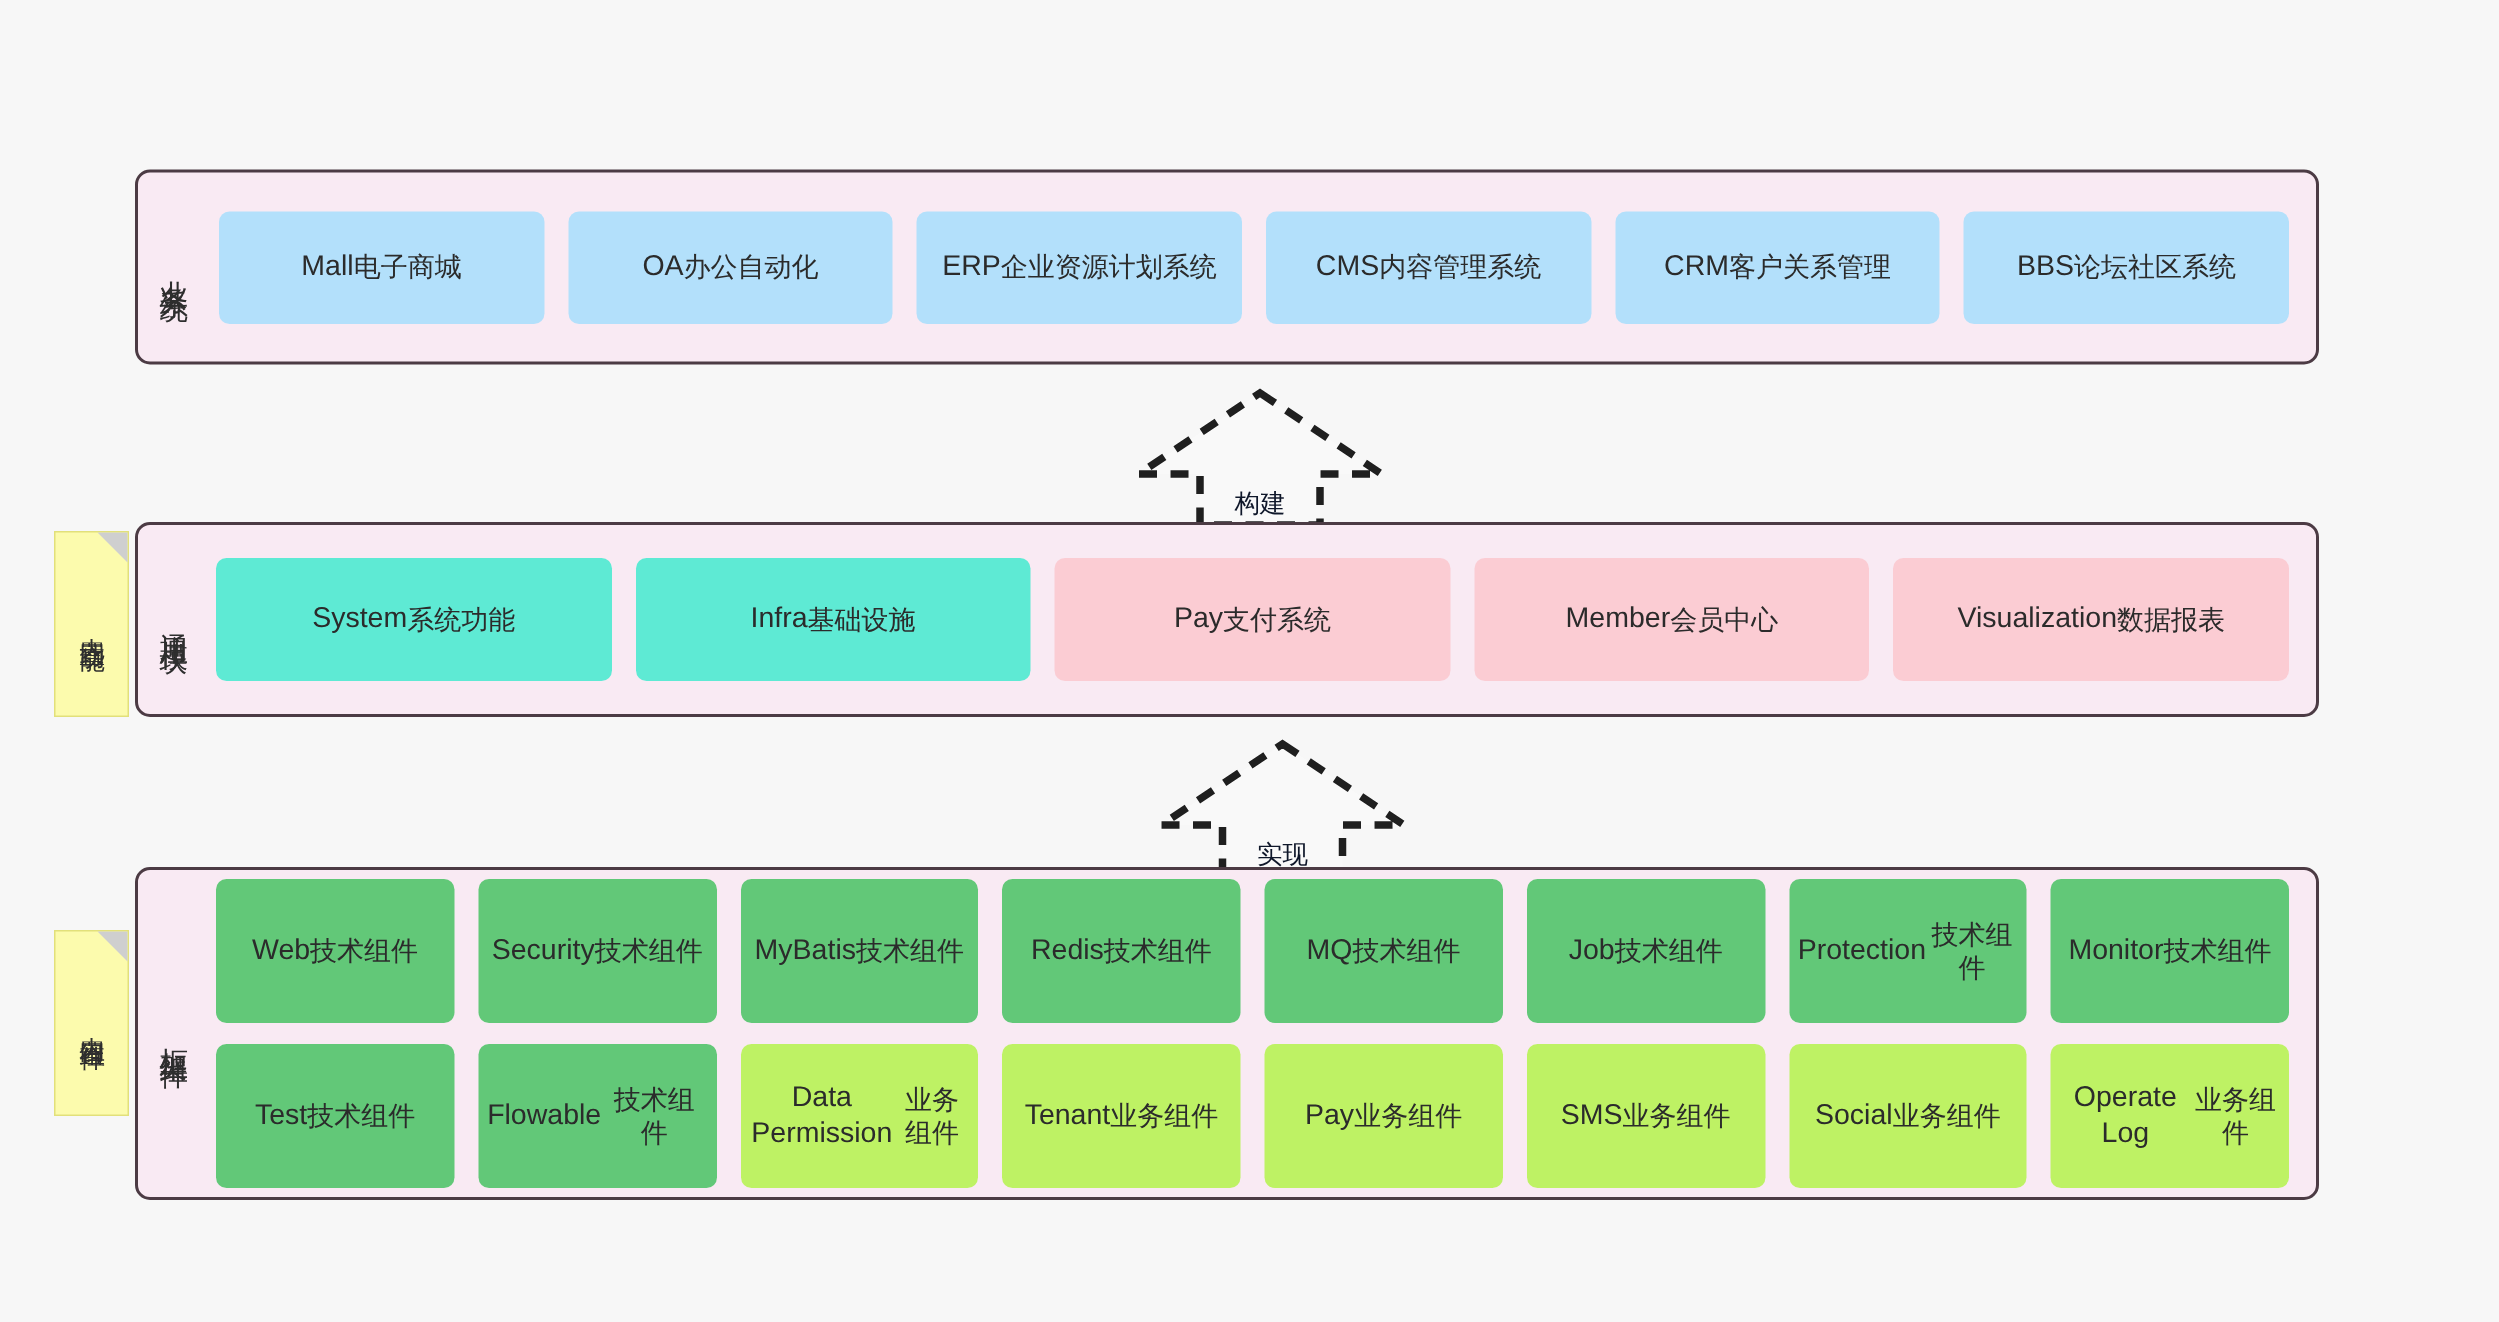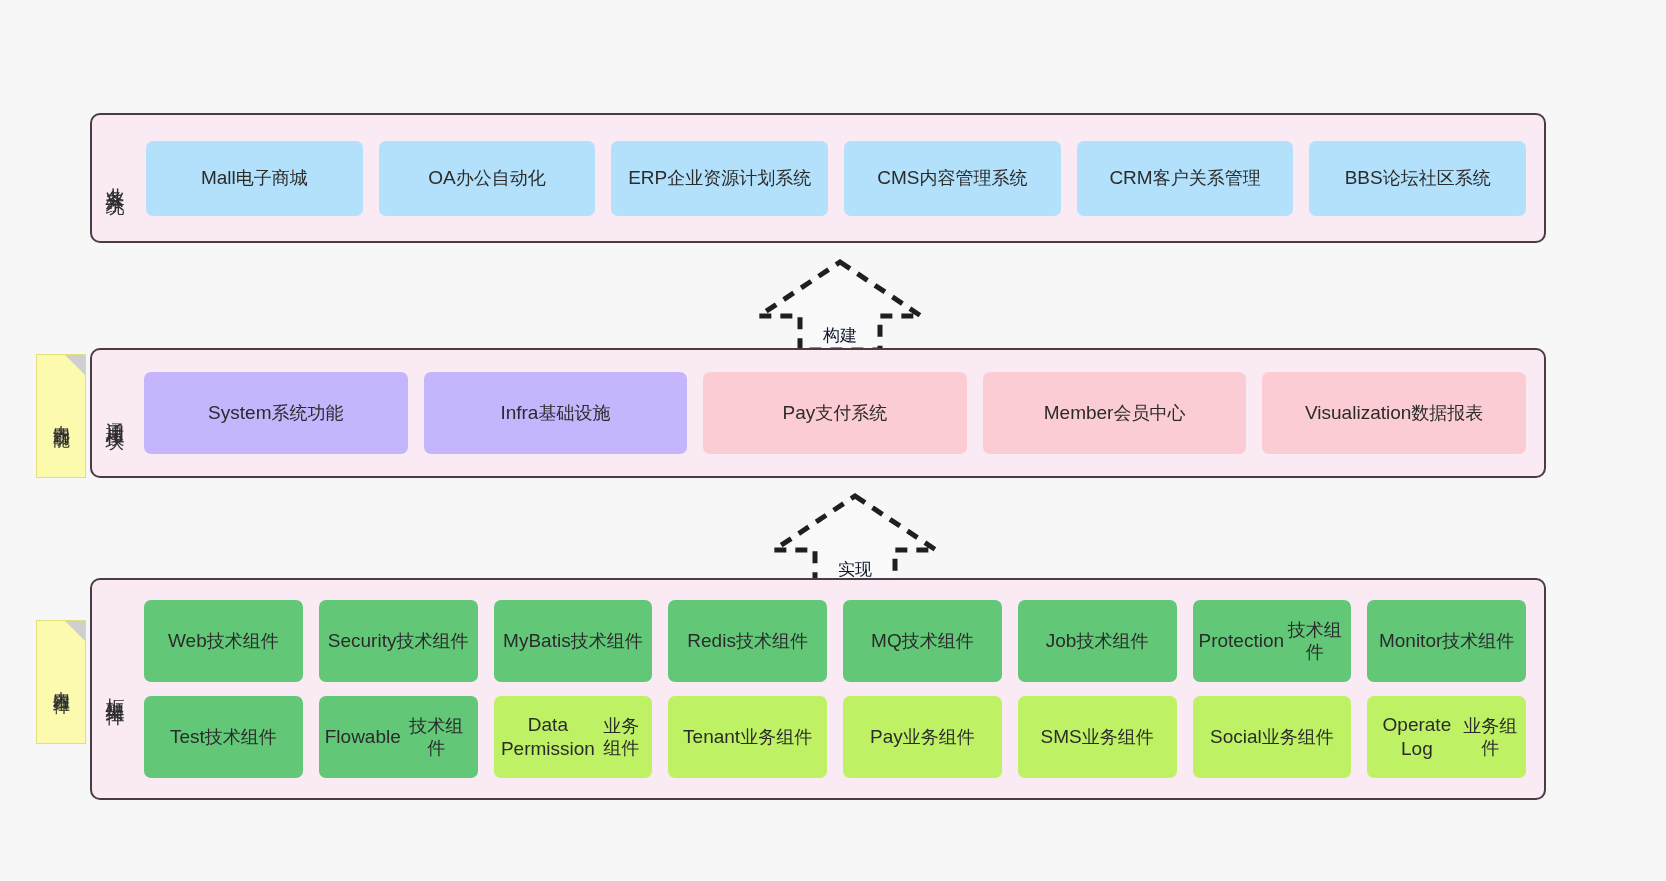--- a/index.html
+++ b/index.html
@@ -70,37 +70,37 @@
     text-align: center;
     color: #2b2b2b;
     padding: 4px 6px;
     line-height: 1.24;
   }
   .cell .l1 { font-size: 19px; }
   .cell .l2 { font-size: 18px; }
 
   
   .c-blue       { background: #b3e0fb; }
-  .c-red        { background: #c4b5fd; }
+  .c-red        { background: #5eead4; }
   .c-pink       { background: #fbccd3; }
   .c-green      { background: #62c878; }
   .c-lightgreen { background: #bef264; }
 
   
   #layer-business { left: 90px;  top: 113px; width: 1456px; height: 130px; }
   #layer-business .layer-body { padding-left: 8px; }
   #layer-business .cell { height: 75px; }
 
   
   #layer-modules  { left: 90px;  top: 348px; width: 1456px; height: 130px; }
   #layer-modules .cell { height: 82px; }
 
   
   #layer-framework { left: 90px; top: 578px; width: 1456px; height: 222px; }
-  #layer-framework .cell { height: 82px; }
+  #layer-framework .cell { height: 96px; }
 
   
   .note {
     position: absolute;
     width: 50px;
     background: #fcfbad;
     border: 1px solid #e2e07a;
     box-sizing: border-box;
     display: flex;
     align-items: center;

